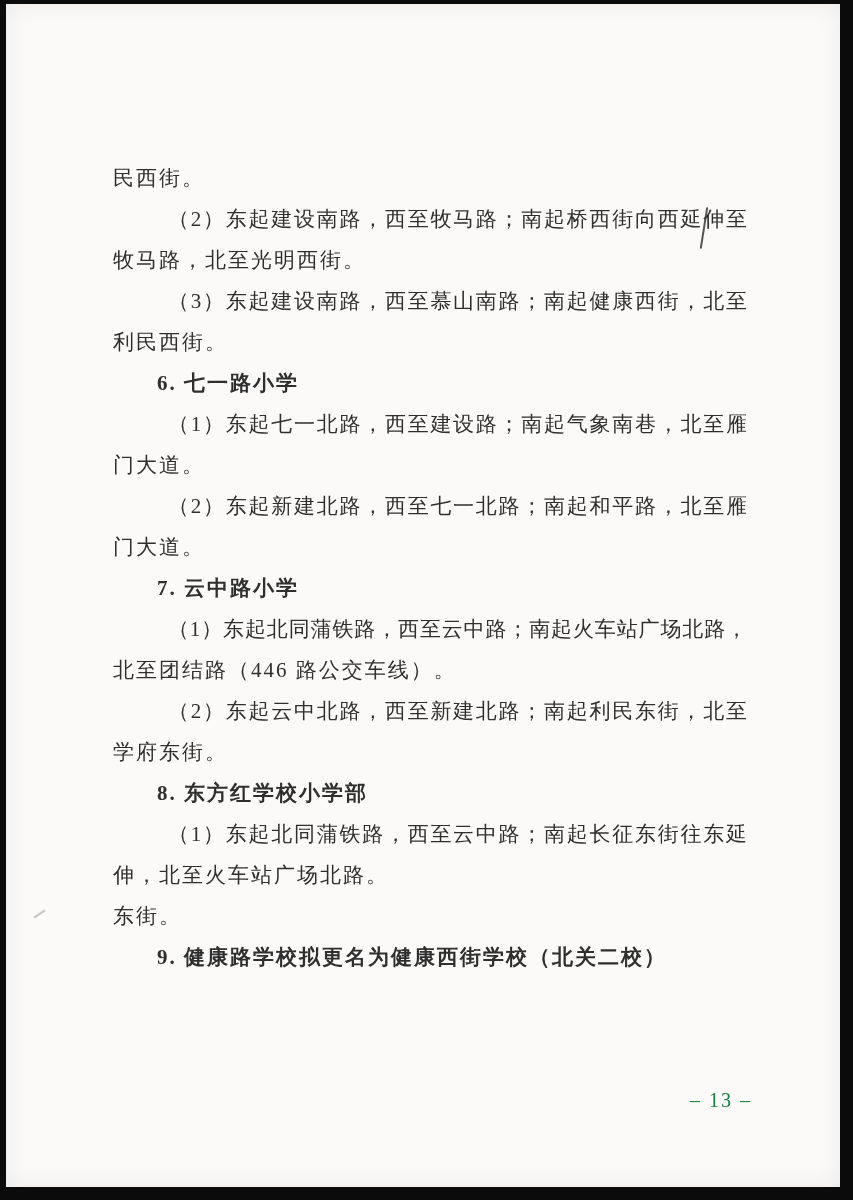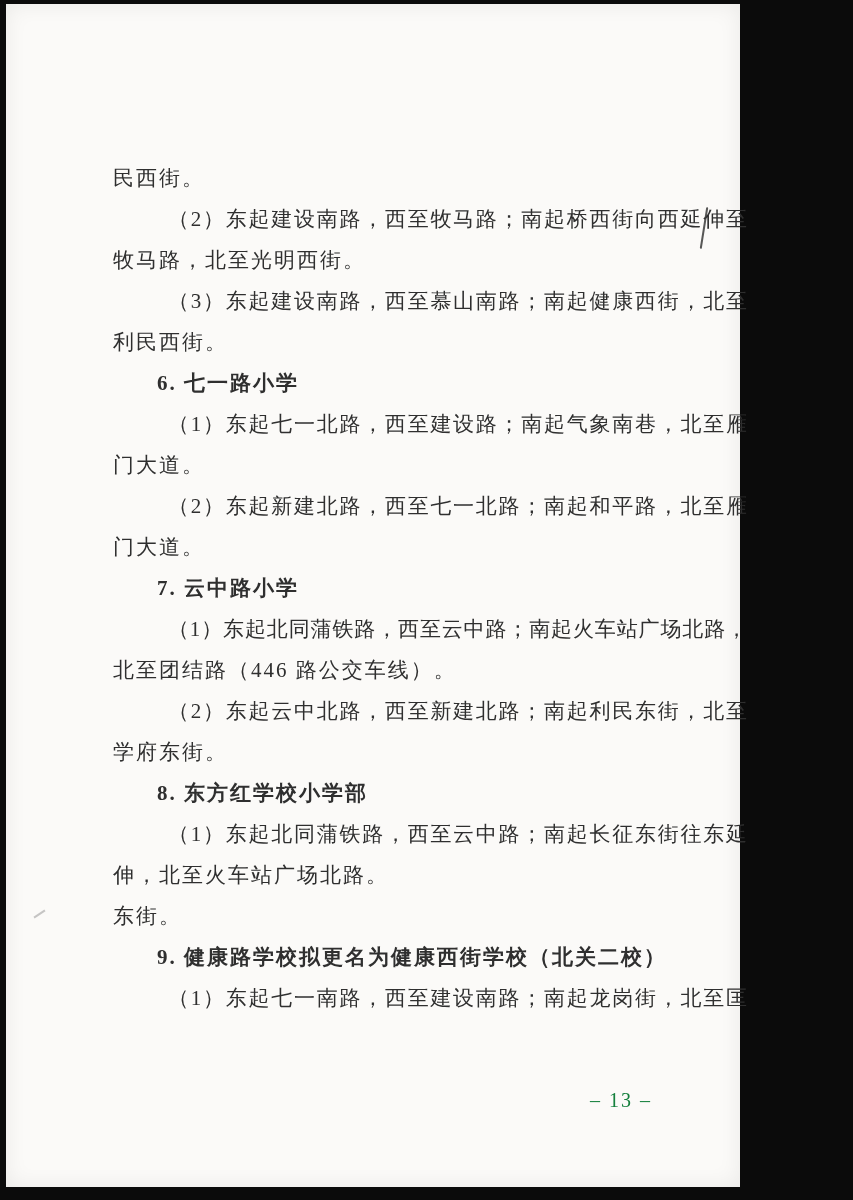--- a/index.html
+++ b/index.html
@@ -12,21 +12,21 @@
     background: #0b0b0b; 
     position: relative;
     overflow: hidden;
     font-family: "Liberation Serif", "DejaVu Serif", serif;
   }
   
   .paper {
     position: absolute;
     left: 6px;
     top: 4px;
-    width: 734px;
+    width: 834px;
     height: 1183px;
     background: #fbfaf8;
     box-shadow: inset 0 0 22px rgba(0,0,0,0.07);
   }
   .textblock {
     position: absolute;
     left: 107px;
     top: 154px;
     width: 634px;
     color: #2f2f2f;
@@ -106,18 +106,17 @@
       <div class="line heading">7. 云中路小学</div>
       <div class="line para-start justify">（1）东起北同蒲铁路，西至云中路；南起火车站广场北路，</div>
       <div class="line continuation">北至团结路（446 路公交车线）。</div>
       <div class="line para-start justify">（2）东起云中北路，西至新建北路；南起利民东街，北至</div>
       <div class="line continuation">学府东街。</div>
       <div class="line heading">8. 东方红学校小学部</div>
       <div class="line para-start justify">（1）东起北同蒲铁路，西至云中路；南起长征东街往东延</div>
       <div class="line continuation">伸，北至火车站广场北路。</div>
       <div class="line continuation">东街。</div>
       <div class="line heading">9. 健康路学校拟更名为健康西街学校（北关二校）</div>
-      <div class="line para-start justify">（1）东起七一南路，西至建设南路；南起龙岗街，北至匡</div>
     </div>
   <div class="pagenum">– 13 –</div>
   <div class="artifact pen"></div>
   <div class="artifact smudge"></div>
 </div>
 
 </body></html>

